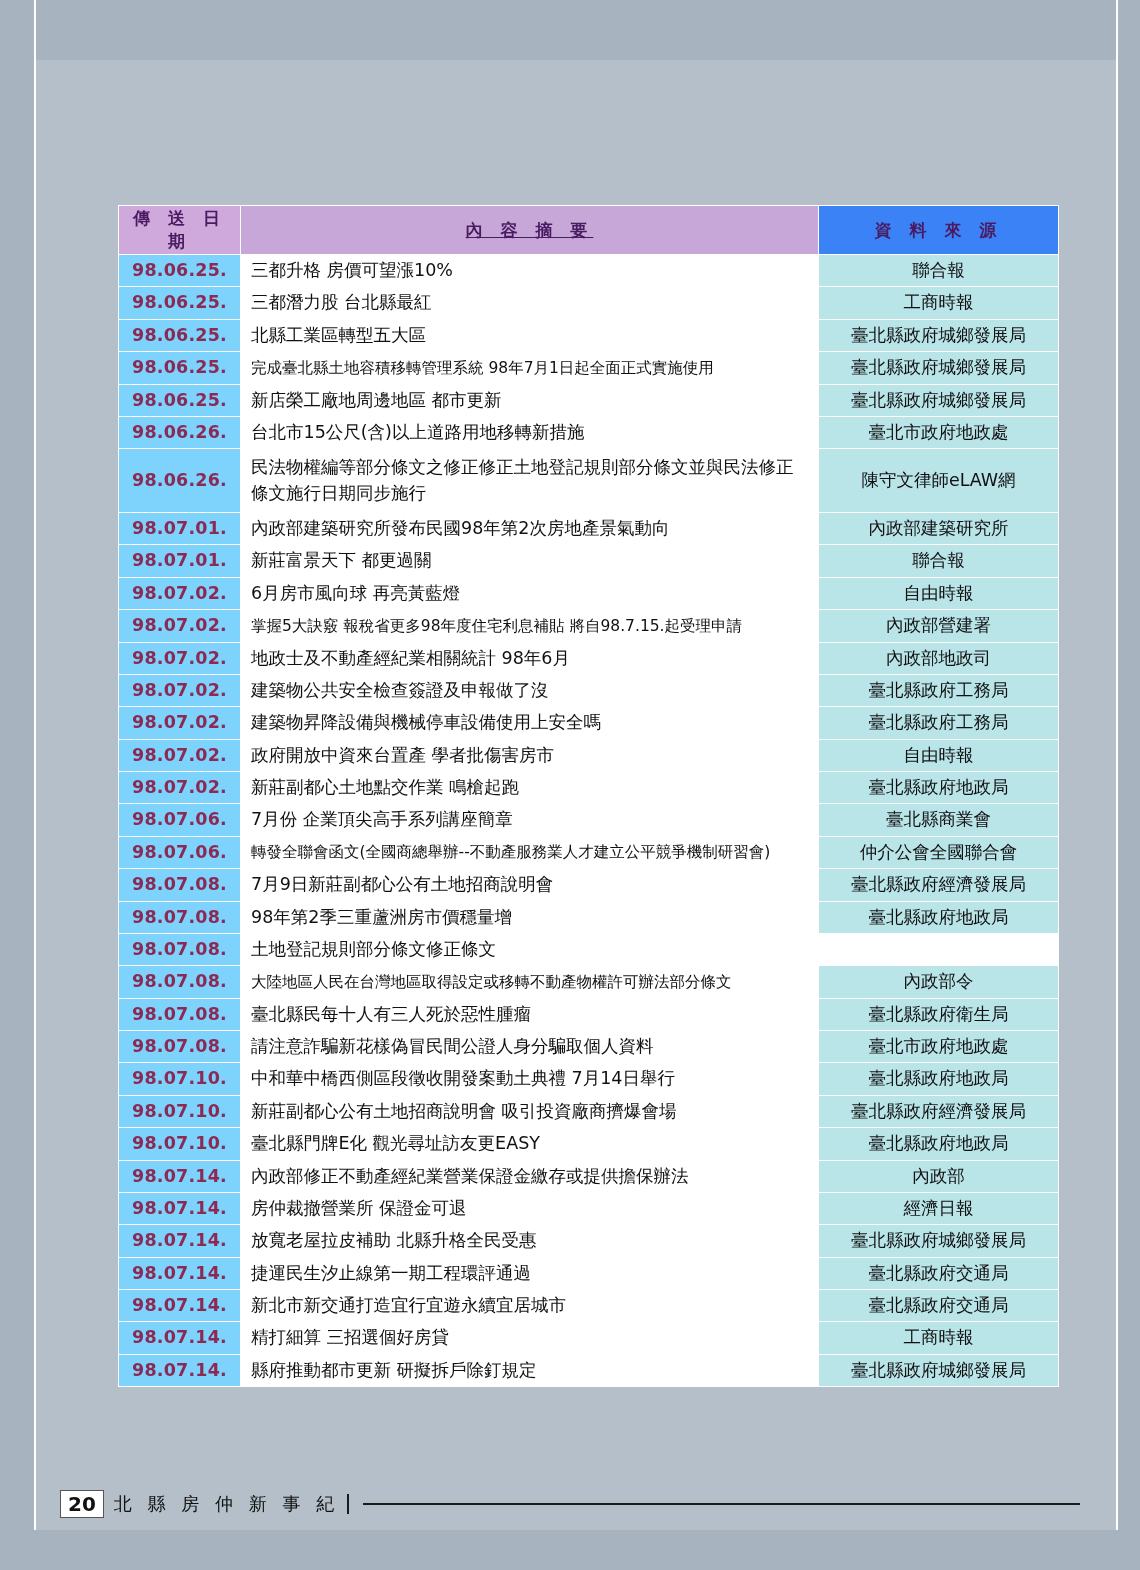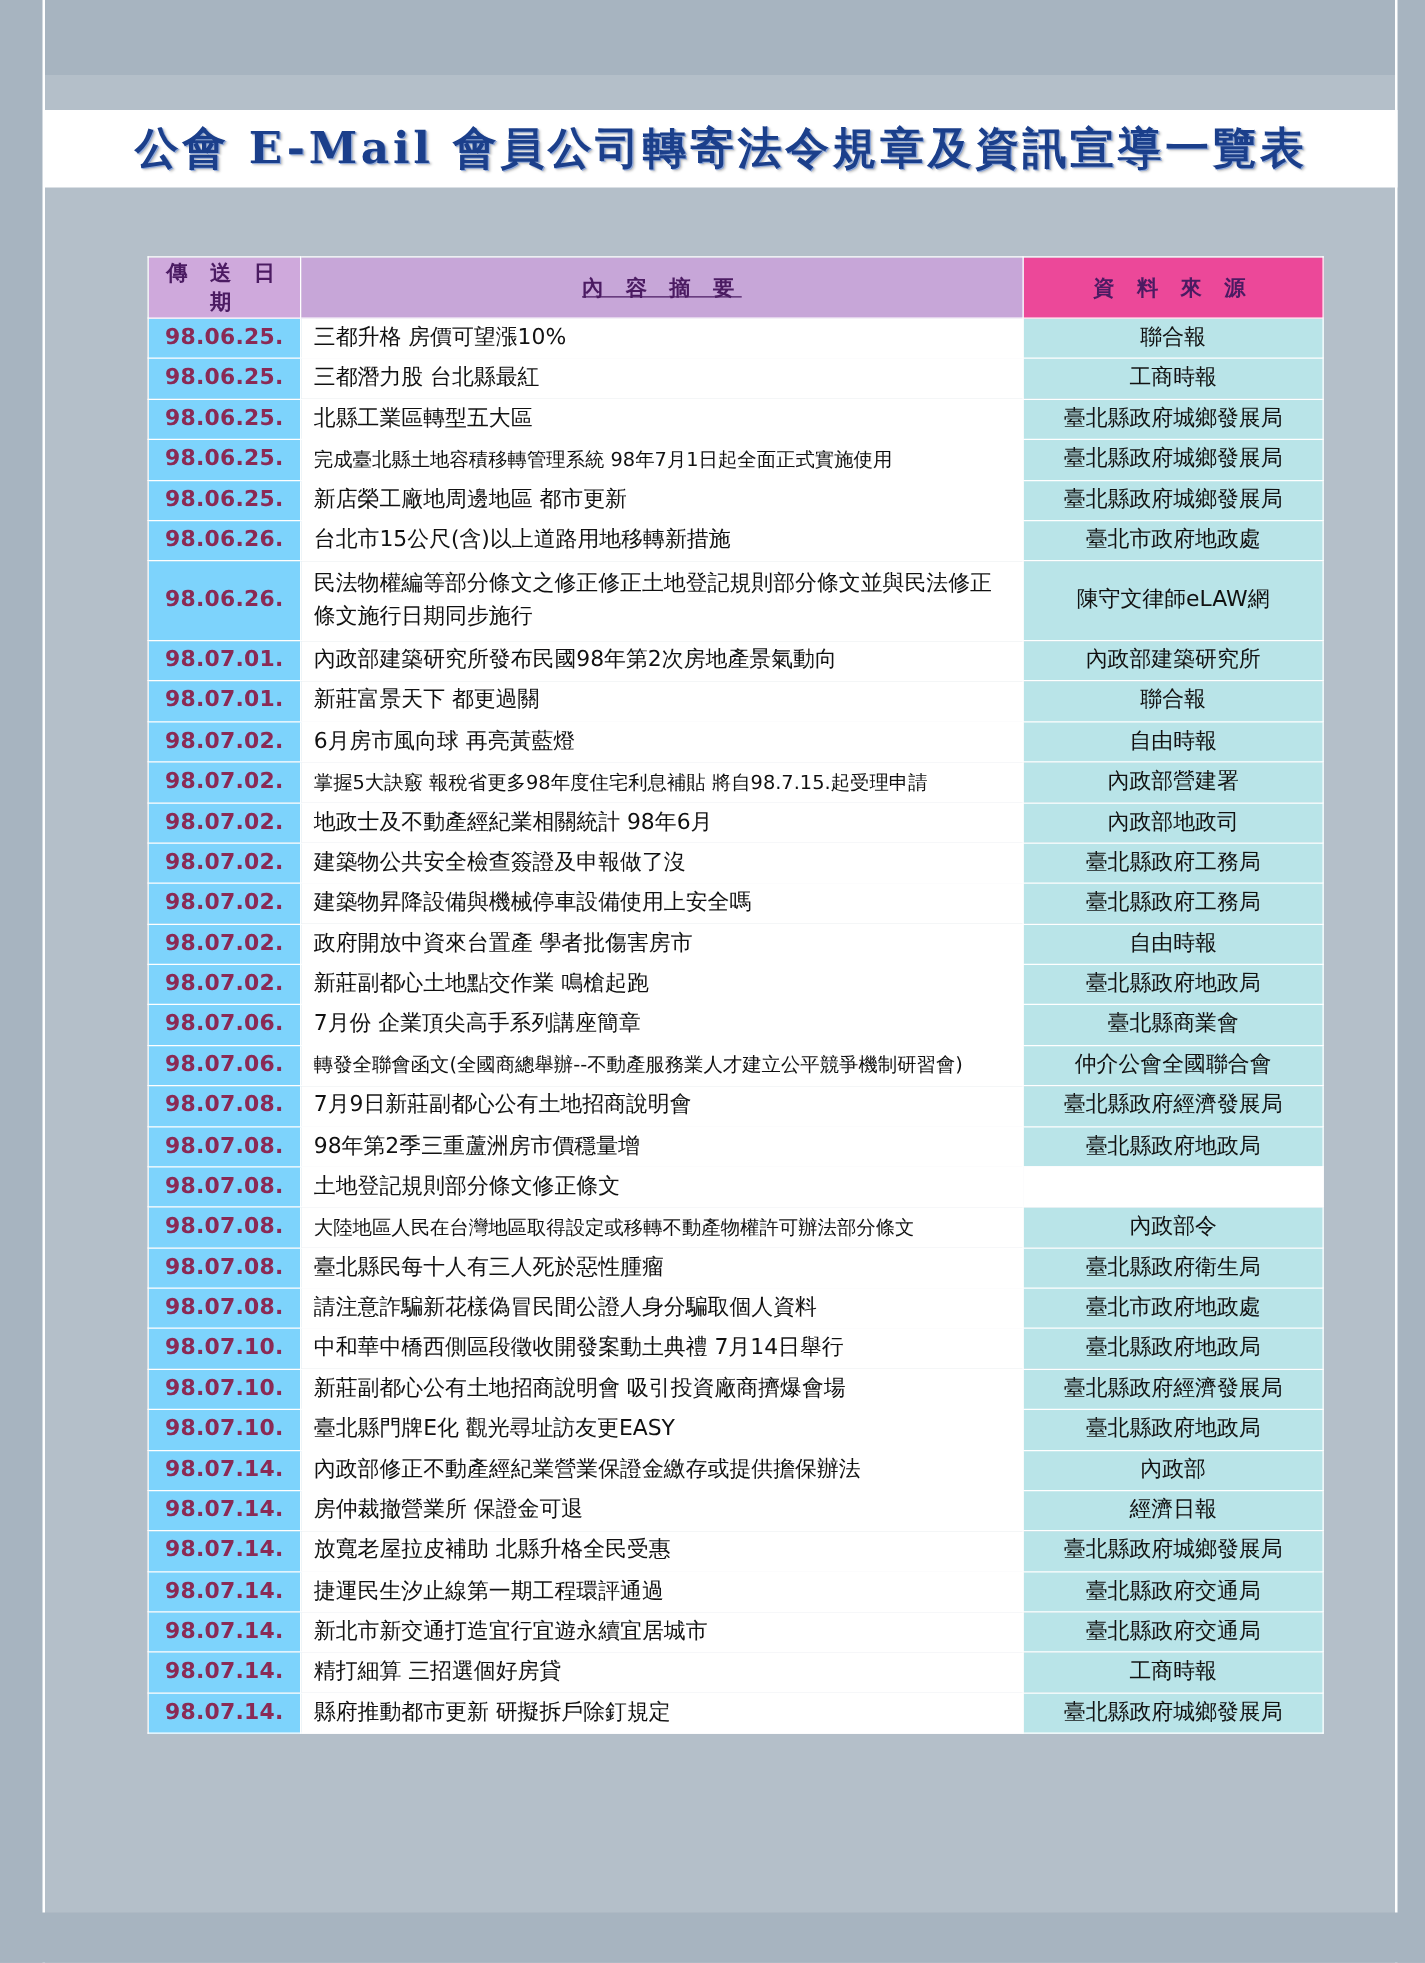--- a/index.html
+++ b/index.html
@@ -89,21 +89,21 @@
     font-size: 17px;
     font-weight: bold;
     color: #4b1b62;
     letter-spacing: 6px;
     background: #c9a8d4;
     border: 1px solid #ffffff;
     font-family: "DejaVu Sans", "Liberation Sans", sans-serif;
   }
   table.main th.h1 { background: #cfa9dc; }
   table.main th.h2 { background: #c7a6d8; text-decoration: underline; }
-  table.main th.h3 { background: #ec4899; }
+  table.main th.h3 { background: #3b82f6; }
 
   table.main td {
     border: 1px solid #ffffff;
     font-size: 17.5px;
     vertical-align: middle;
     font-family: "DejaVu Sans", "Liberation Sans", sans-serif;
     line-height: 1.45;
   }
   td.date {
     background: #7dd3fc;
@@ -171,23 +171,20 @@
 </style>
 </head>
 <body>
 
 <div class="page">
   <div class="frame-top"></div>
   <div class="frame-left"></div>
   <div class="frame-right"></div>
   <div class="frame-bottom"></div>
 
-  <div class="title-band">
-    <div class="title-text">公會 E-Mail 會員公司轉寄法令規章及資訊宣導一覽表</div>
-  </div>
 
 
   <table class="main">
     <colgroup>
       <col class="c1">
         <col class="c2">
         <col class="c3">
     </colgroup>
     <thead>
       <tr>
@@ -363,13 +360,19 @@
           <td class="source">工商時報</td>
         </tr>
         <tr>
           <td class="date">98.07.14.</td>
           <td class="summary">縣府推動都市更新 研擬拆戶除釘規定</td>
           <td class="source">臺北縣政府城鄉發展局</td>
         </tr>
       </tbody>
   </table>
 
+  <div class="footer">
+    <span class="page-num">20</span>
+    <span class="footer-title">北 縣 房 仲 新 事 紀</span>
+    <span class="footer-tick"></span>
+    <span class="footer-rule"></span>
+  </div>
 </div>
 
 </body></html>

